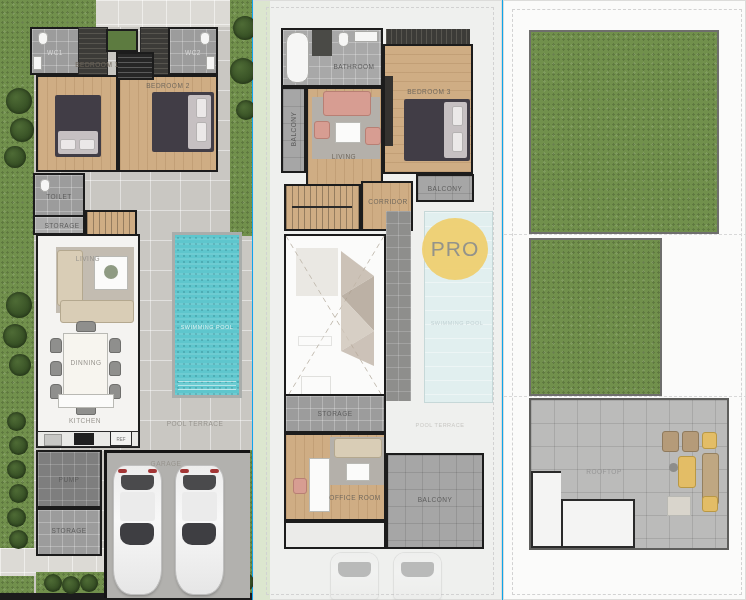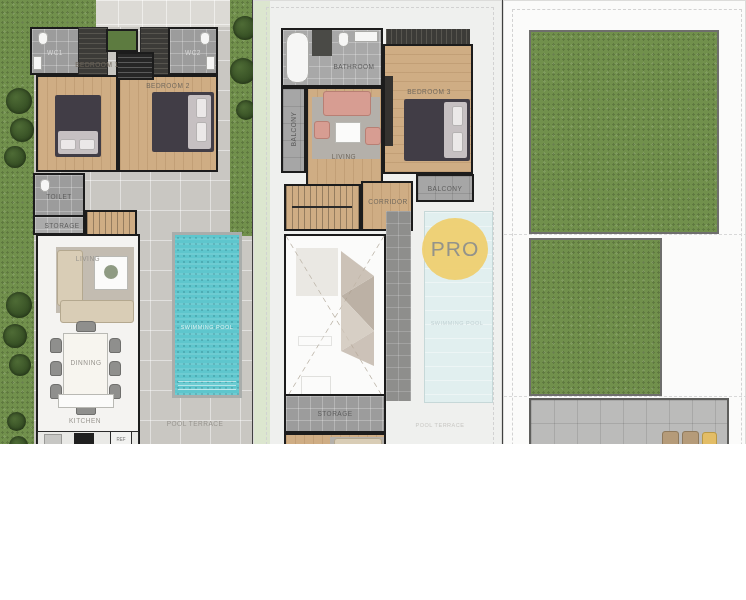--- a/index.html
+++ b/index.html
@@ -1,16 +1,16 @@
 <!DOCTYPE html>
 <html><head>
 <meta charset="utf-8">
 <style>
   html,body{margin:0;padding:0;background:#ffffff;}
-  #stage{position:relative;width:746px;height:444px;background:#404040;overflow:hidden;
+  #stage{position:relative;width:746px;height:600px;background:#0ea5e9;overflow:hidden;
          font-family:"Liberation Sans", sans-serif;}
   .abs{position:absolute;}
   .panel{position:absolute;top:0;height:600px;}
   
   .pave{background-color:#c9c7c2;
     background-image:linear-gradient(rgba(255,255,255,.45) 1px,transparent 1px),
                      linear-gradient(90deg,rgba(255,255,255,.45) 1px,transparent 1px);
     background-size:30px 30px;}
   .pave-light{background-color:#dcdad5;
     background-image:linear-gradient(rgba(255,255,255,.5) 1px,transparent 1px),

